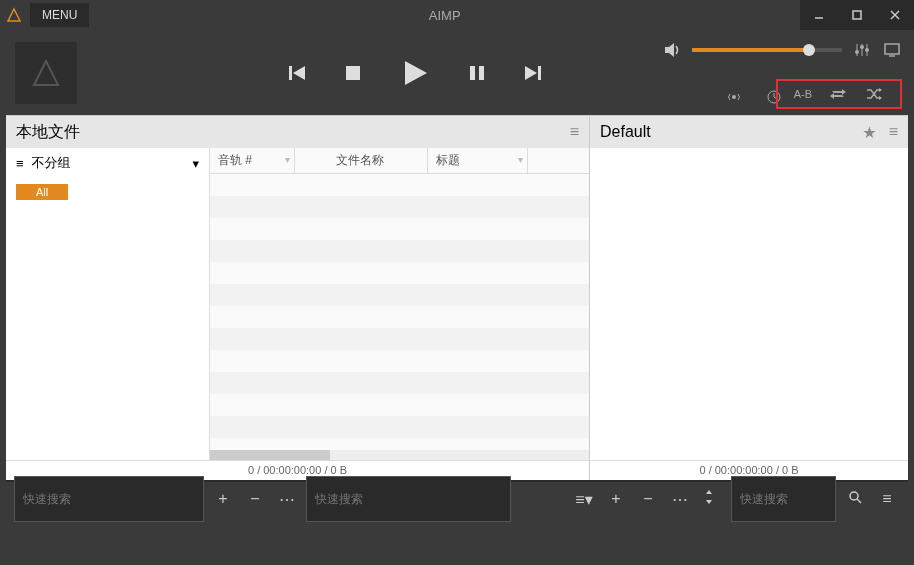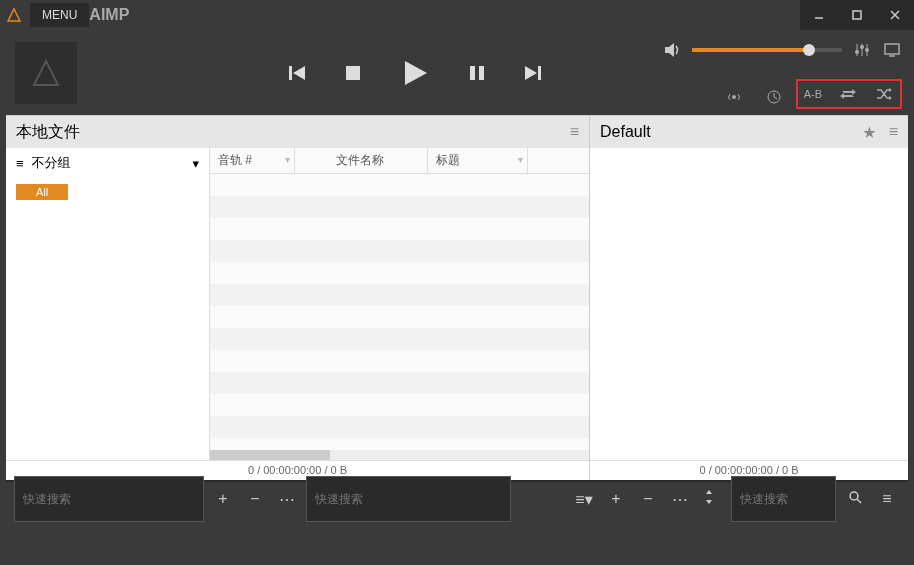--- a/index.html
+++ b/index.html
@@ -2,36 +2,36 @@
 <html><head>
 <meta charset="utf-8">
 <style>
 * { margin: 0; padding: 0; box-sizing: border-box; font-family: "Microsoft YaHei", Arial, sans-serif; }
 body { background: #3a3a3a; width: 914px; height: 565px; overflow: hidden; }
 
 
 .titlebar { background: #3a3a3a; height: 30px; display: flex; align-items: center; }
 .logo-small { width: 28px; height: 28px; display: flex; align-items: center; justify-content: center; }
 .menu-btn { background: #2a2a2a; color: #ddd; font-size: 12px; padding: 5px 12px; cursor: pointer; margin-left: 2px; }
-.title-text { flex: 1; text-align: left; color: #aaa; font-size: 16px; font-weight: bold; }
+.title-text { flex: 1; text-align: center; color: #aaa; font-size: 13px; }
 .win-controls { display: flex; background: #2a2a2a; }
 .win-btn { width: 38px; height: 30px; display: flex; align-items: center; justify-content: center; color: #ccc; cursor: pointer; }
 
 
 .player { background: #3a3a3a; height: 85px; display: flex; align-items: center; padding: 0 10px; position: relative; }
 .album-placeholder { width: 62px; height: 62px; background: #2e2e2e; display: flex; align-items: center; justify-content: center; margin-left: 5px; }
 .transport { flex: 0 0 auto; display: flex; align-items: center; gap: 36px; margin-left: 210px; }
 .transport svg { cursor: pointer; }
 .right-controls { position: absolute; right: 12px; top: 10px; display: flex; align-items: center; gap: 10px; }
 .vol-slider { width: 150px; height: 4px; background: #555; position: relative; }
 .vol-fill { height: 100%; background: #e28a1f; width: 78%; }
 .vol-thumb { position: absolute; right: 22%; top: -4px; width: 12px; height: 12px; background: #ddd; border-radius: 50%; margin-right: -6px; }
 .sk { width: 20px; height: 20px; display: flex; align-items: center; justify-content: center; color: #aaa; cursor: pointer; }
 .bottom-right { position: absolute; right: 12px; bottom: 6px; display: flex; gap: 8px; align-items: center; }
-.highlight-box { border: 2px solid #e03030; padding: 3px 6px; display: flex; gap: 16px; align-items: center; text-align: center; }
+.highlight-box { border: 2px solid #e03030; padding: 3px 16px; display: flex; gap: 16px; align-items: center; text-align: center; }
 .ab-label { color: #aaa; font-size: 11px; }
 .mini-icons { position: absolute; right: 130px; bottom: 8px; display: flex; gap: 20px; }
 
 
 .content { background: #fff; display: flex; height: 365px; margin: 0 6px 0 6px; border-top: 1px solid #ccc; }
 .left-panel { width: 584px; display: flex; flex-direction: column; border-right: 1px solid #ccc; }
 .right-panel { flex: 1; display: flex; flex-direction: column; }
 .panel-header { background: #e6e6e6; height: 32px; display: flex; align-items: center; padding: 0 10px; font-size: 16px; justify-content: flex-start; }
 .panel-title { flex: 1; }
 .panel-icons { display: flex; gap: 12px; color: #888; }

